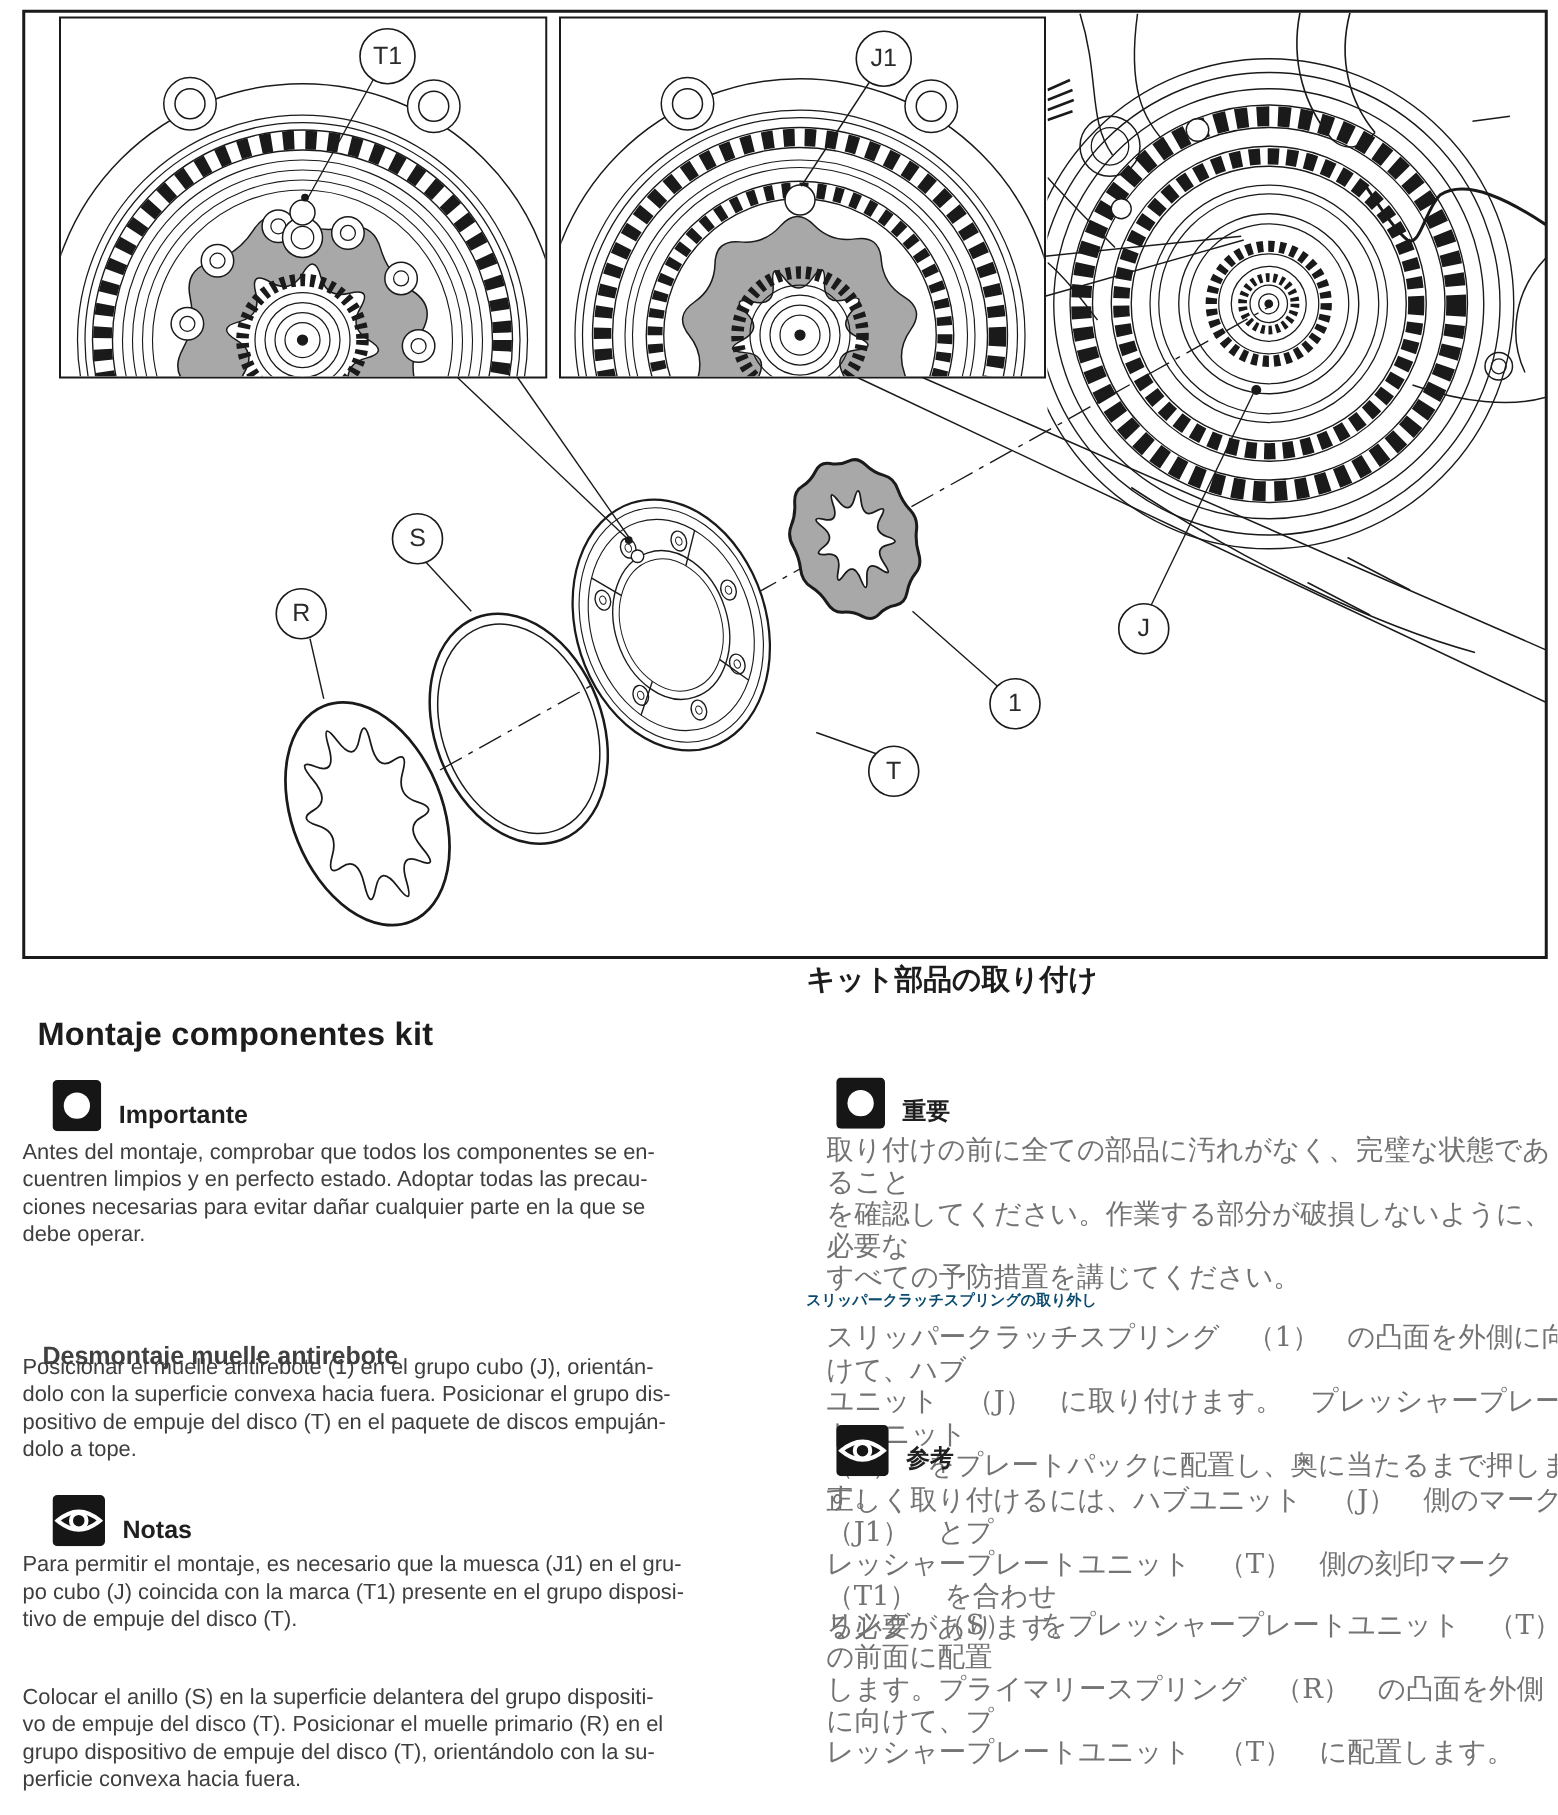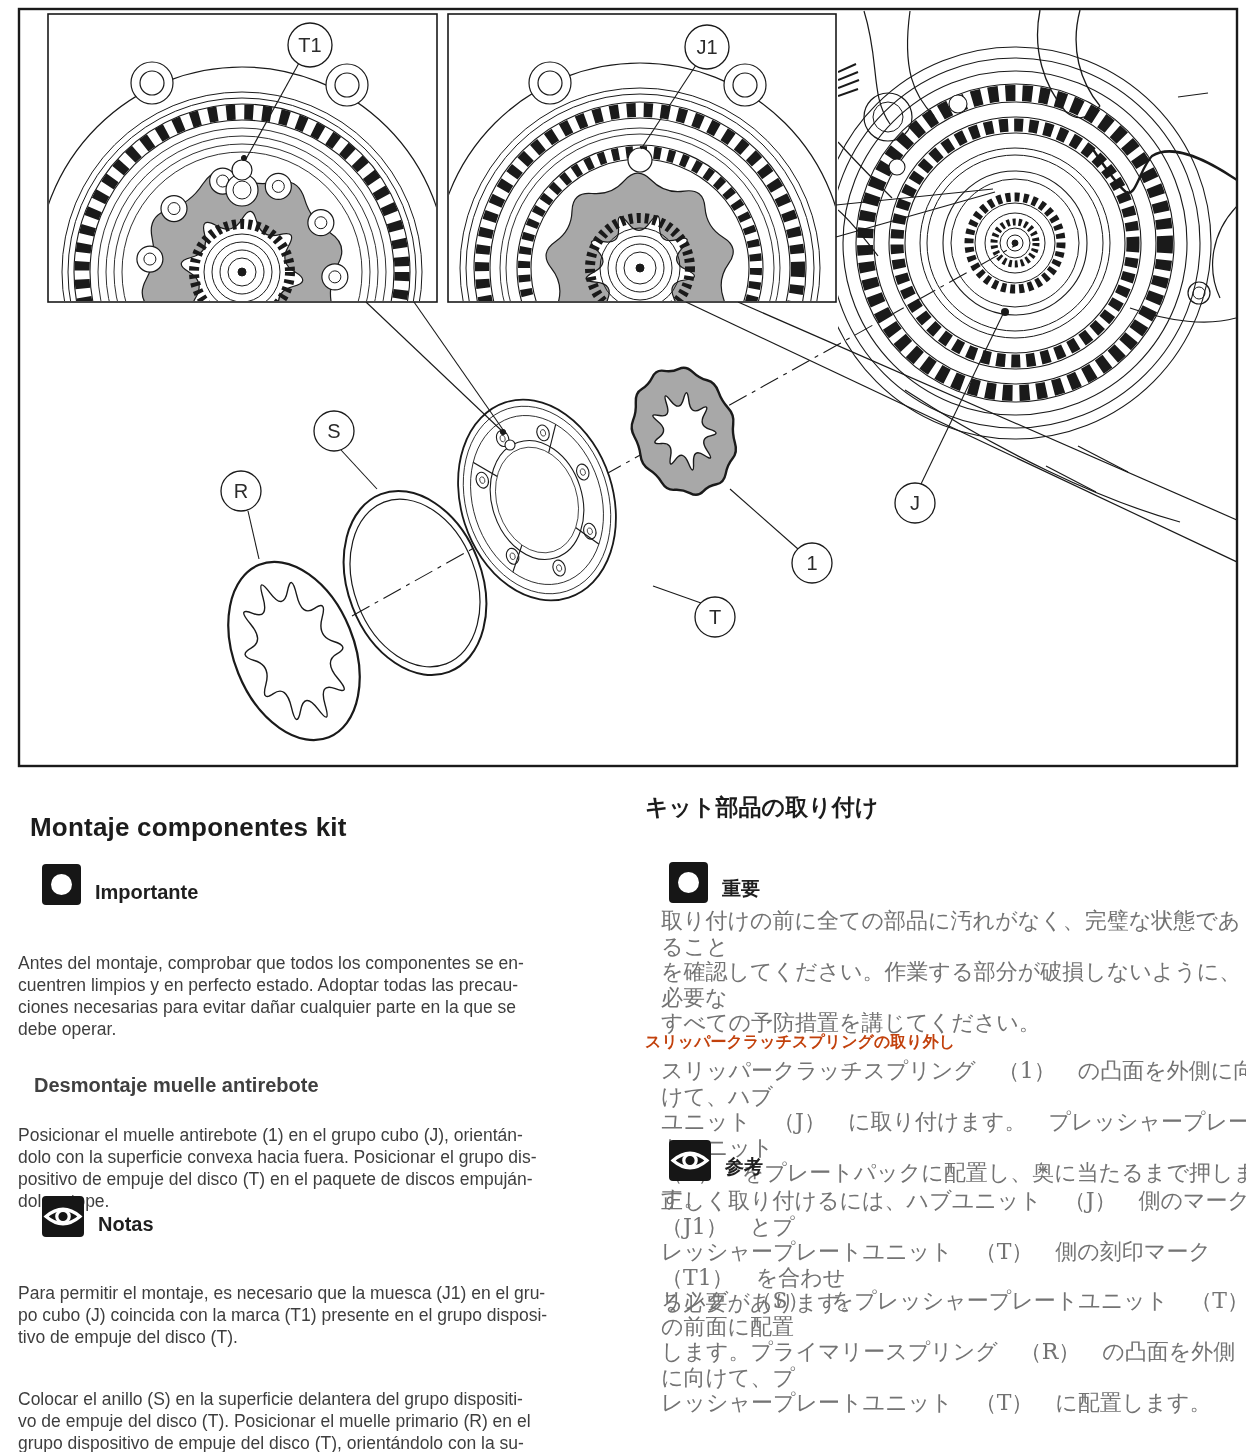--- a/index.html
+++ b/index.html
@@ -4,31 +4,31 @@
 <style>
   html,body{margin:0;padding:0;background:#ffffff;}
   .page{position:relative;width:1246px;height:1452px;background:#fff;
         font-family:"Liberation Sans",sans-serif;overflow:hidden;}
   .figure{position:absolute;left:0;top:0;width:1146px;height:780px;text-align:center;}
   svg text.co{font-family:"Liberation Sans",sans-serif;font-size:20px;fill:#2b2b2b;}
   .col{position:absolute;width:595px;}
   .col-left{left:18px;}
   .col-right{left:645px;}
   .title-es{position:absolute;top:812px;left:0;font-size:26px;font-weight:bold;color:#1c1c1c;letter-spacing:.2px;margin-left:12px;}
-  .title-jp{position:absolute;top:792px;left:0;font-size:23px;font-weight:bold;color:#1c1c1c;
+  .title-jp{position:absolute;top:768px;left:0;font-size:23px;font-weight:bold;color:#1c1c1c;
             font-family:"DejaVu Sans",sans-serif;}
   .iconrow{position:absolute;left:0;display:flex;align-items:flex-end;gap:14px;padding-left:24px;}
   .iconrow .lbl{font-size:20px;font-weight:bold;color:#1f1f1f;padding-bottom:1px;}
   .iconrow .lbl-jp{font-family:"DejaVu Sans",sans-serif;font-size:19px;text-align:right;}
   .body-es{position:absolute;left:0;width:595px;font-size:17.5px;line-height:22px;color:#3e3e3e;
-           white-space:pre-line;margin-top:42px;}
+           white-space:pre-line;}
   .body-jp{position:absolute;left:0;width:595px;font-size:22px;line-height:25.5px;color:#737373;
            white-space:pre-line;font-family:"DejaVu Serif",serif;margin-left:16px;}
   .sub-es{position:absolute;left:16px;font-size:20px;font-weight:bold;color:#404040;margin-top:36px;}
-  .sub-jp{position:absolute;left:0;font-size:16px;font-weight:bold;color:#c2410c;
+  .sub-jp{position:absolute;left:0;font-size:12px;font-weight:bold;color:#0c4a6e;
           font-family:"DejaVu Sans",sans-serif;}
 </style>
 </head>
 <body>
 
 <div class="page">
 
   <div class="figure">
     <svg id="fig" width="1246" height="780" viewBox="0 0 1246 780">
       <defs>

